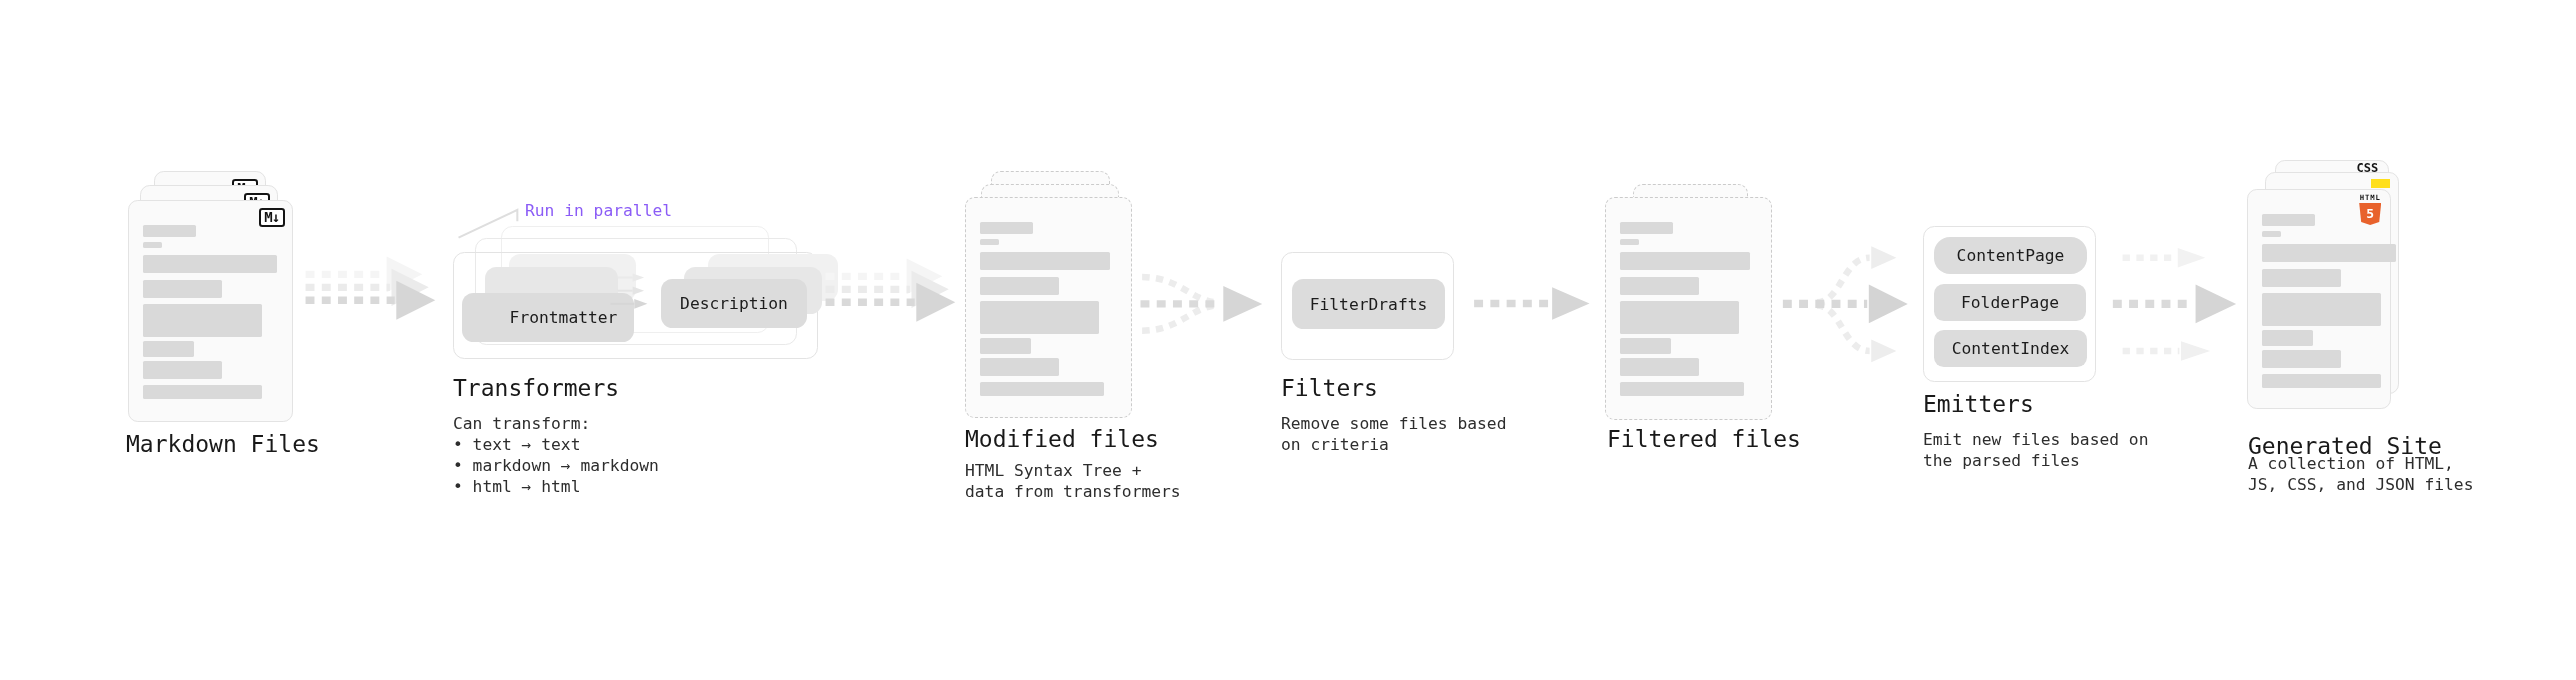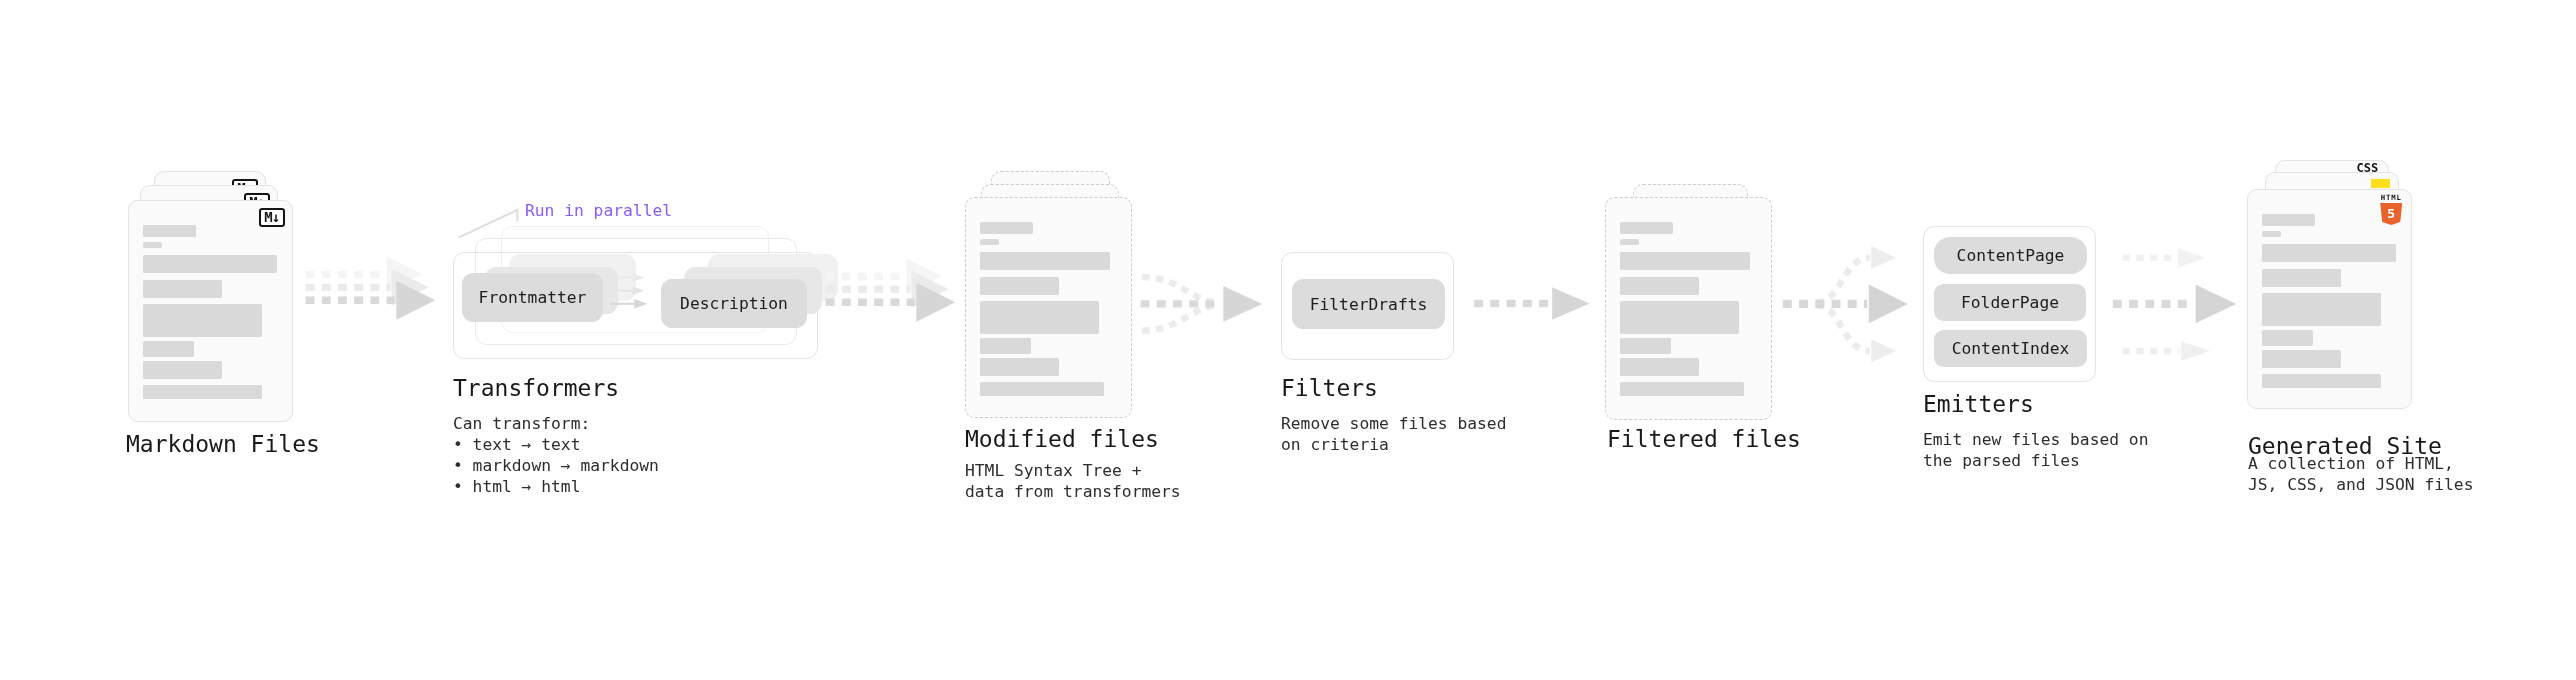--- a/index.html
+++ b/index.html
@@ -93,21 +93,21 @@
 
     <svg class="abs" style="left:452px;top:200px;" width="98" height="41" viewBox="0 0 120 50">
       <polyline points="8,46 80,12 80,26" fill="none" stroke="#dedede" stroke-width="2.5"></polyline>
     </svg>
     <div class="ghost-label" style="left:525px;top:202px;">Run in parallel</div>
 
     <div class="pill g2" style="left:509px;top:254px;width:127px;height:47px;"></div>
     <div class="pill g2" style="left:708px;top:254px;width:130px;height:47px;"></div>
     <div class="pill g1" style="left:485px;top:267px;width:133px;height:47px;"></div>
     <div class="pill g1" style="left:684px;top:267px;width:138px;height:47px;"></div>
-    <div class="pill" style="left:462px;top:273px;width:141px;height:49px;">Frontmatter</div>
+    <div class="pill" style="left:462px;top:293px;width:141px;height:49px;padding-left:31px;">Frontmatter</div>
     <div class="pill" style="left:661px;top:279px;width:146px;height:49px;">Description</div>
 
     <svg class="abs" style="left:608px;top:271px;" width="46" height="41" viewBox="0 0 56 50">
       <line x1="12" y1="8" x2="30" y2="8" stroke="#eaeaea" stroke-width="2.5"></line>
       <polygon points="30,3 30,13 44,8" fill="#eaeaea"></polygon>
       <line x1="12" y1="24" x2="30" y2="24" stroke="#e4e4e4" stroke-width="2.5"></line>
       <polygon points="30,19 30,29 44,24" fill="#e4e4e4"></polygon>
       <line x1="3" y1="40" x2="32" y2="40" stroke="#d6d6d6" stroke-width="2.5"></line>
       <polygon points="32,34 32,46 48,40" fill="#d6d6d6"></polygon>
     </svg>
@@ -215,21 +215,21 @@
     <polygon points="92,126 92,150 128,138" fill="#f0f0f0"></polygon>
   </svg>
 
   <div>
     <div class="card" style="left:2275px;top:160px;width:114px;height:222px;">
       <div class="css-badge">CSS</div>
     </div>
     <div class="card" style="left:2265px;top:172px;width:134px;height:222px;">
       <div class="js-badge"></div>
     </div>
-    <div class="card" style="left:2247px;top:189px;width:165px;height:220px;">
+    <div class="card" style="left:2247px;top:189px;width:144px;height:220px;">
       <div class="html5-logo">
         <div class="html5-word">HTML</div>
         <div class="html5-shield">5</div>
       </div>
       <div class="bar b1"></div>
       <div class="bar b2"></div>
       <div class="bar b3"></div>
       <div class="bar b4"></div>
       <div class="bar b5"></div>
       <div class="bar b6"></div>

